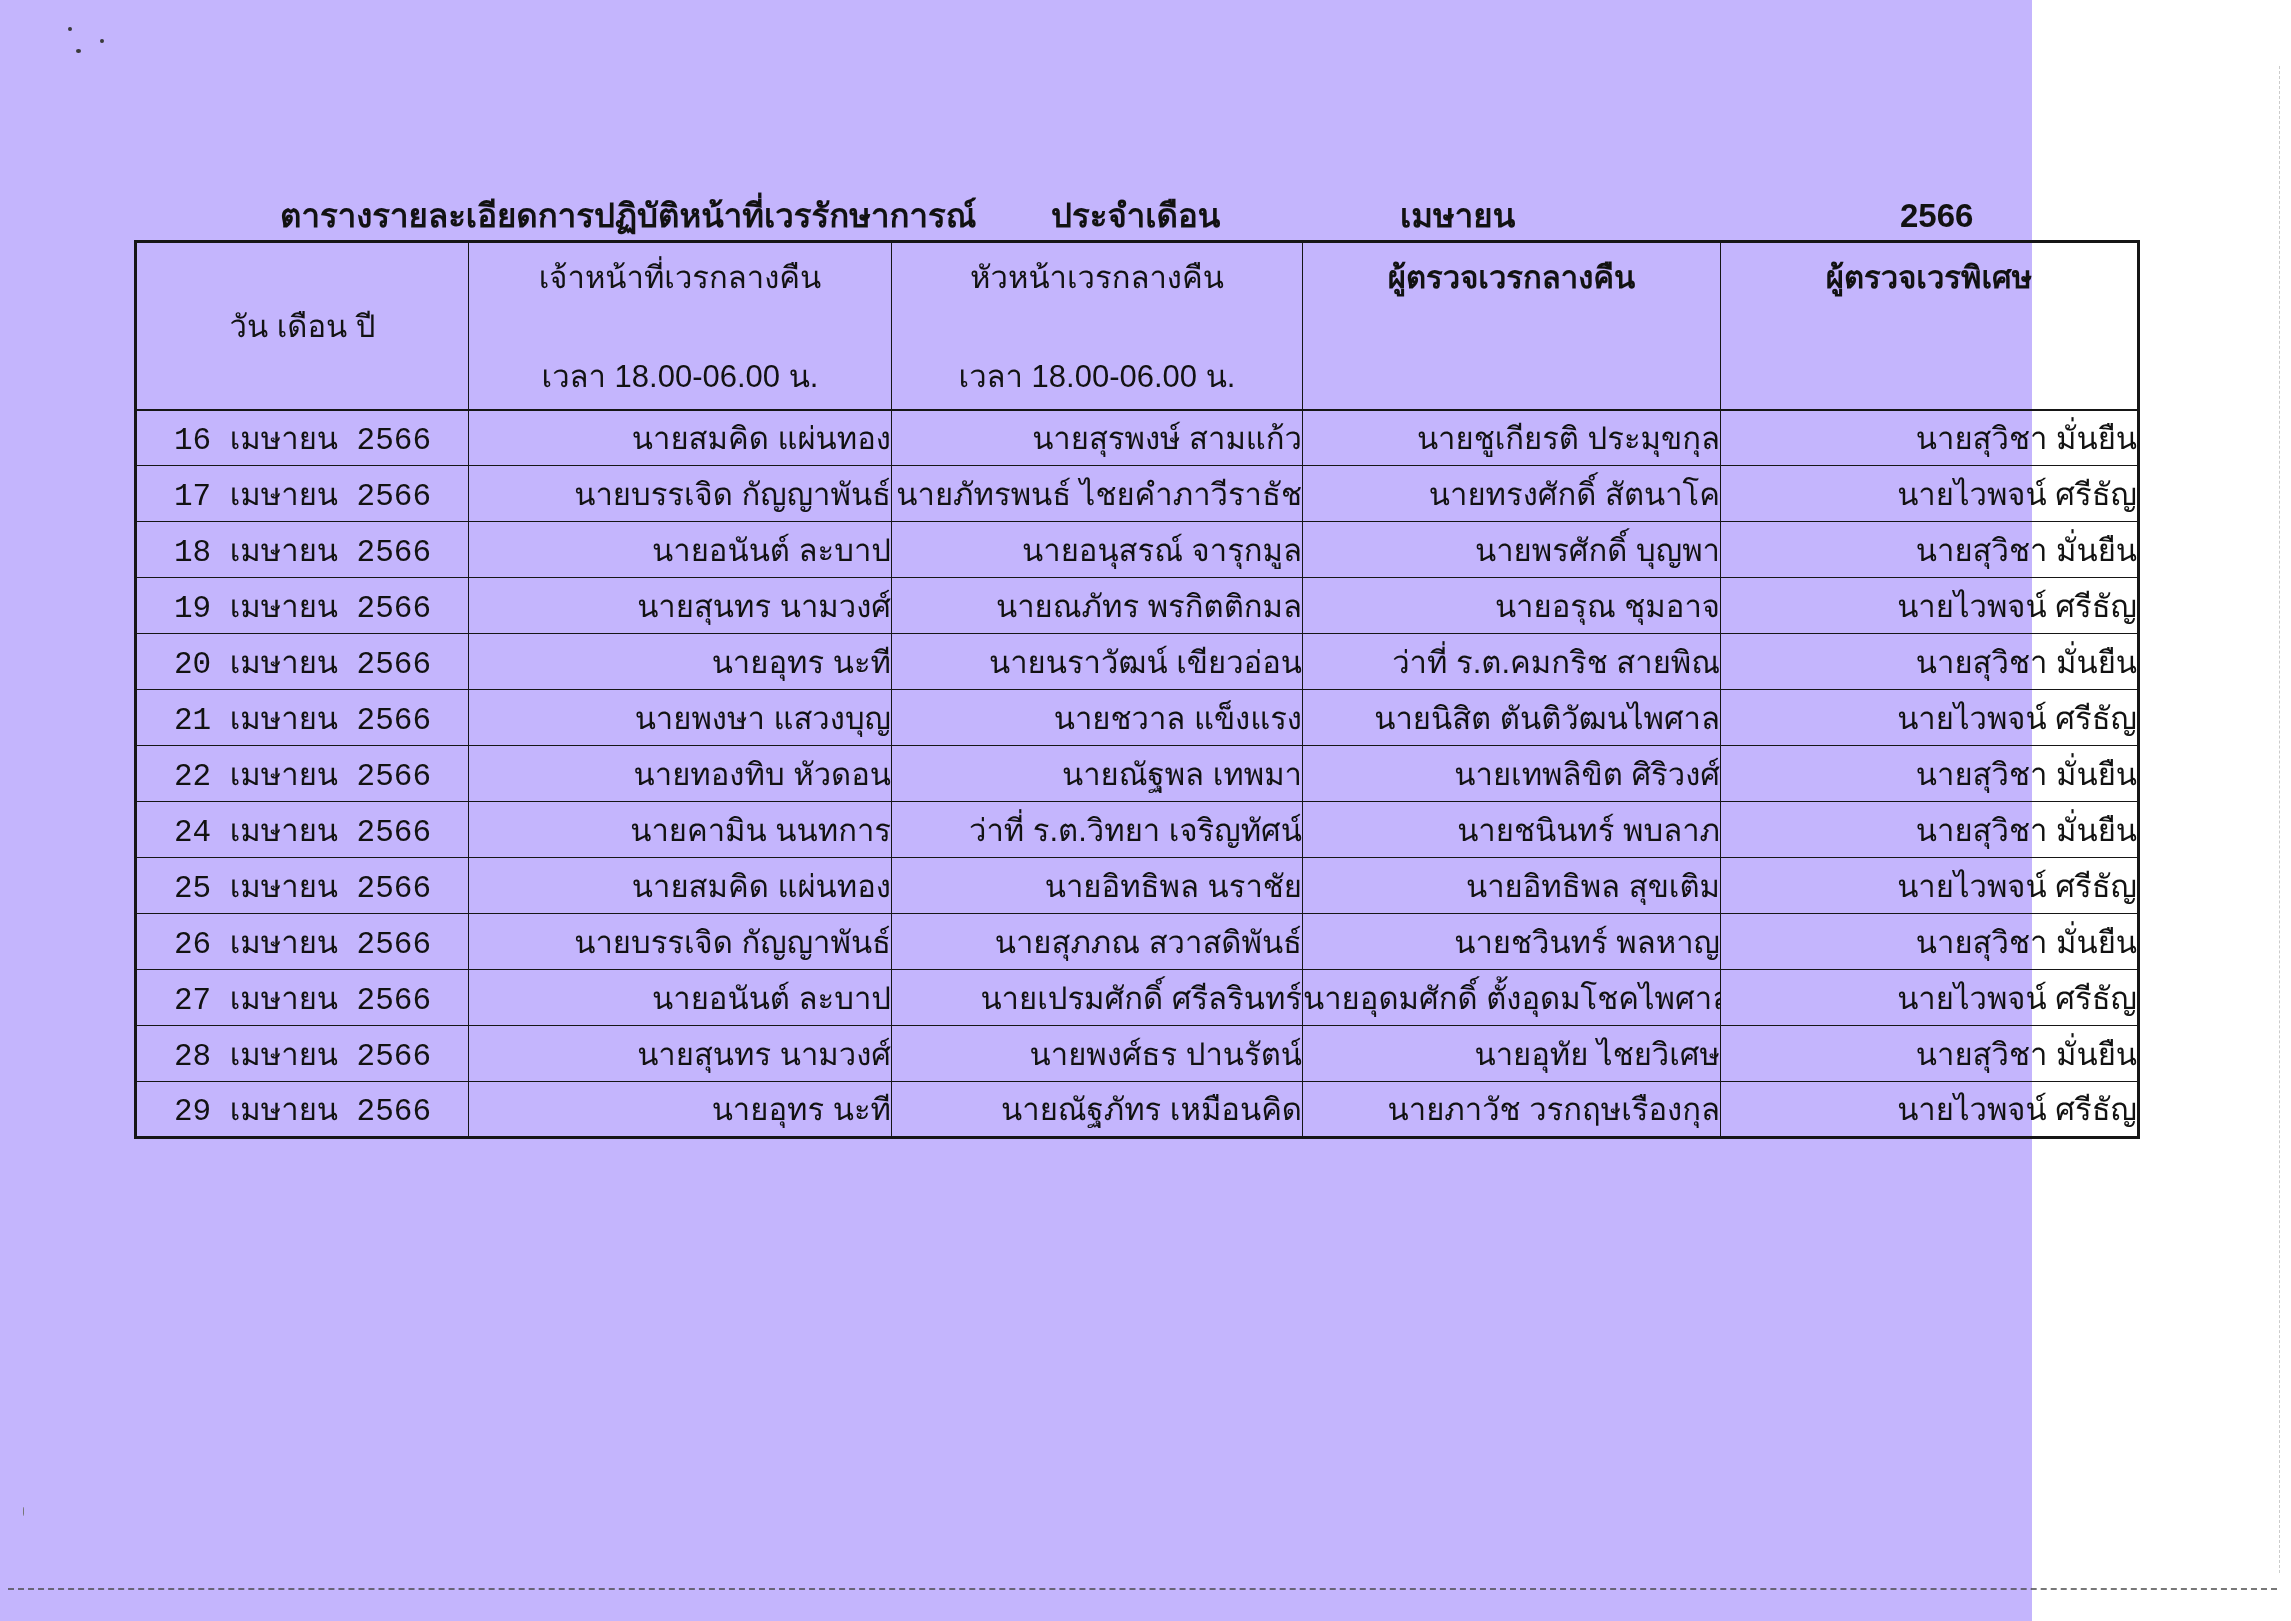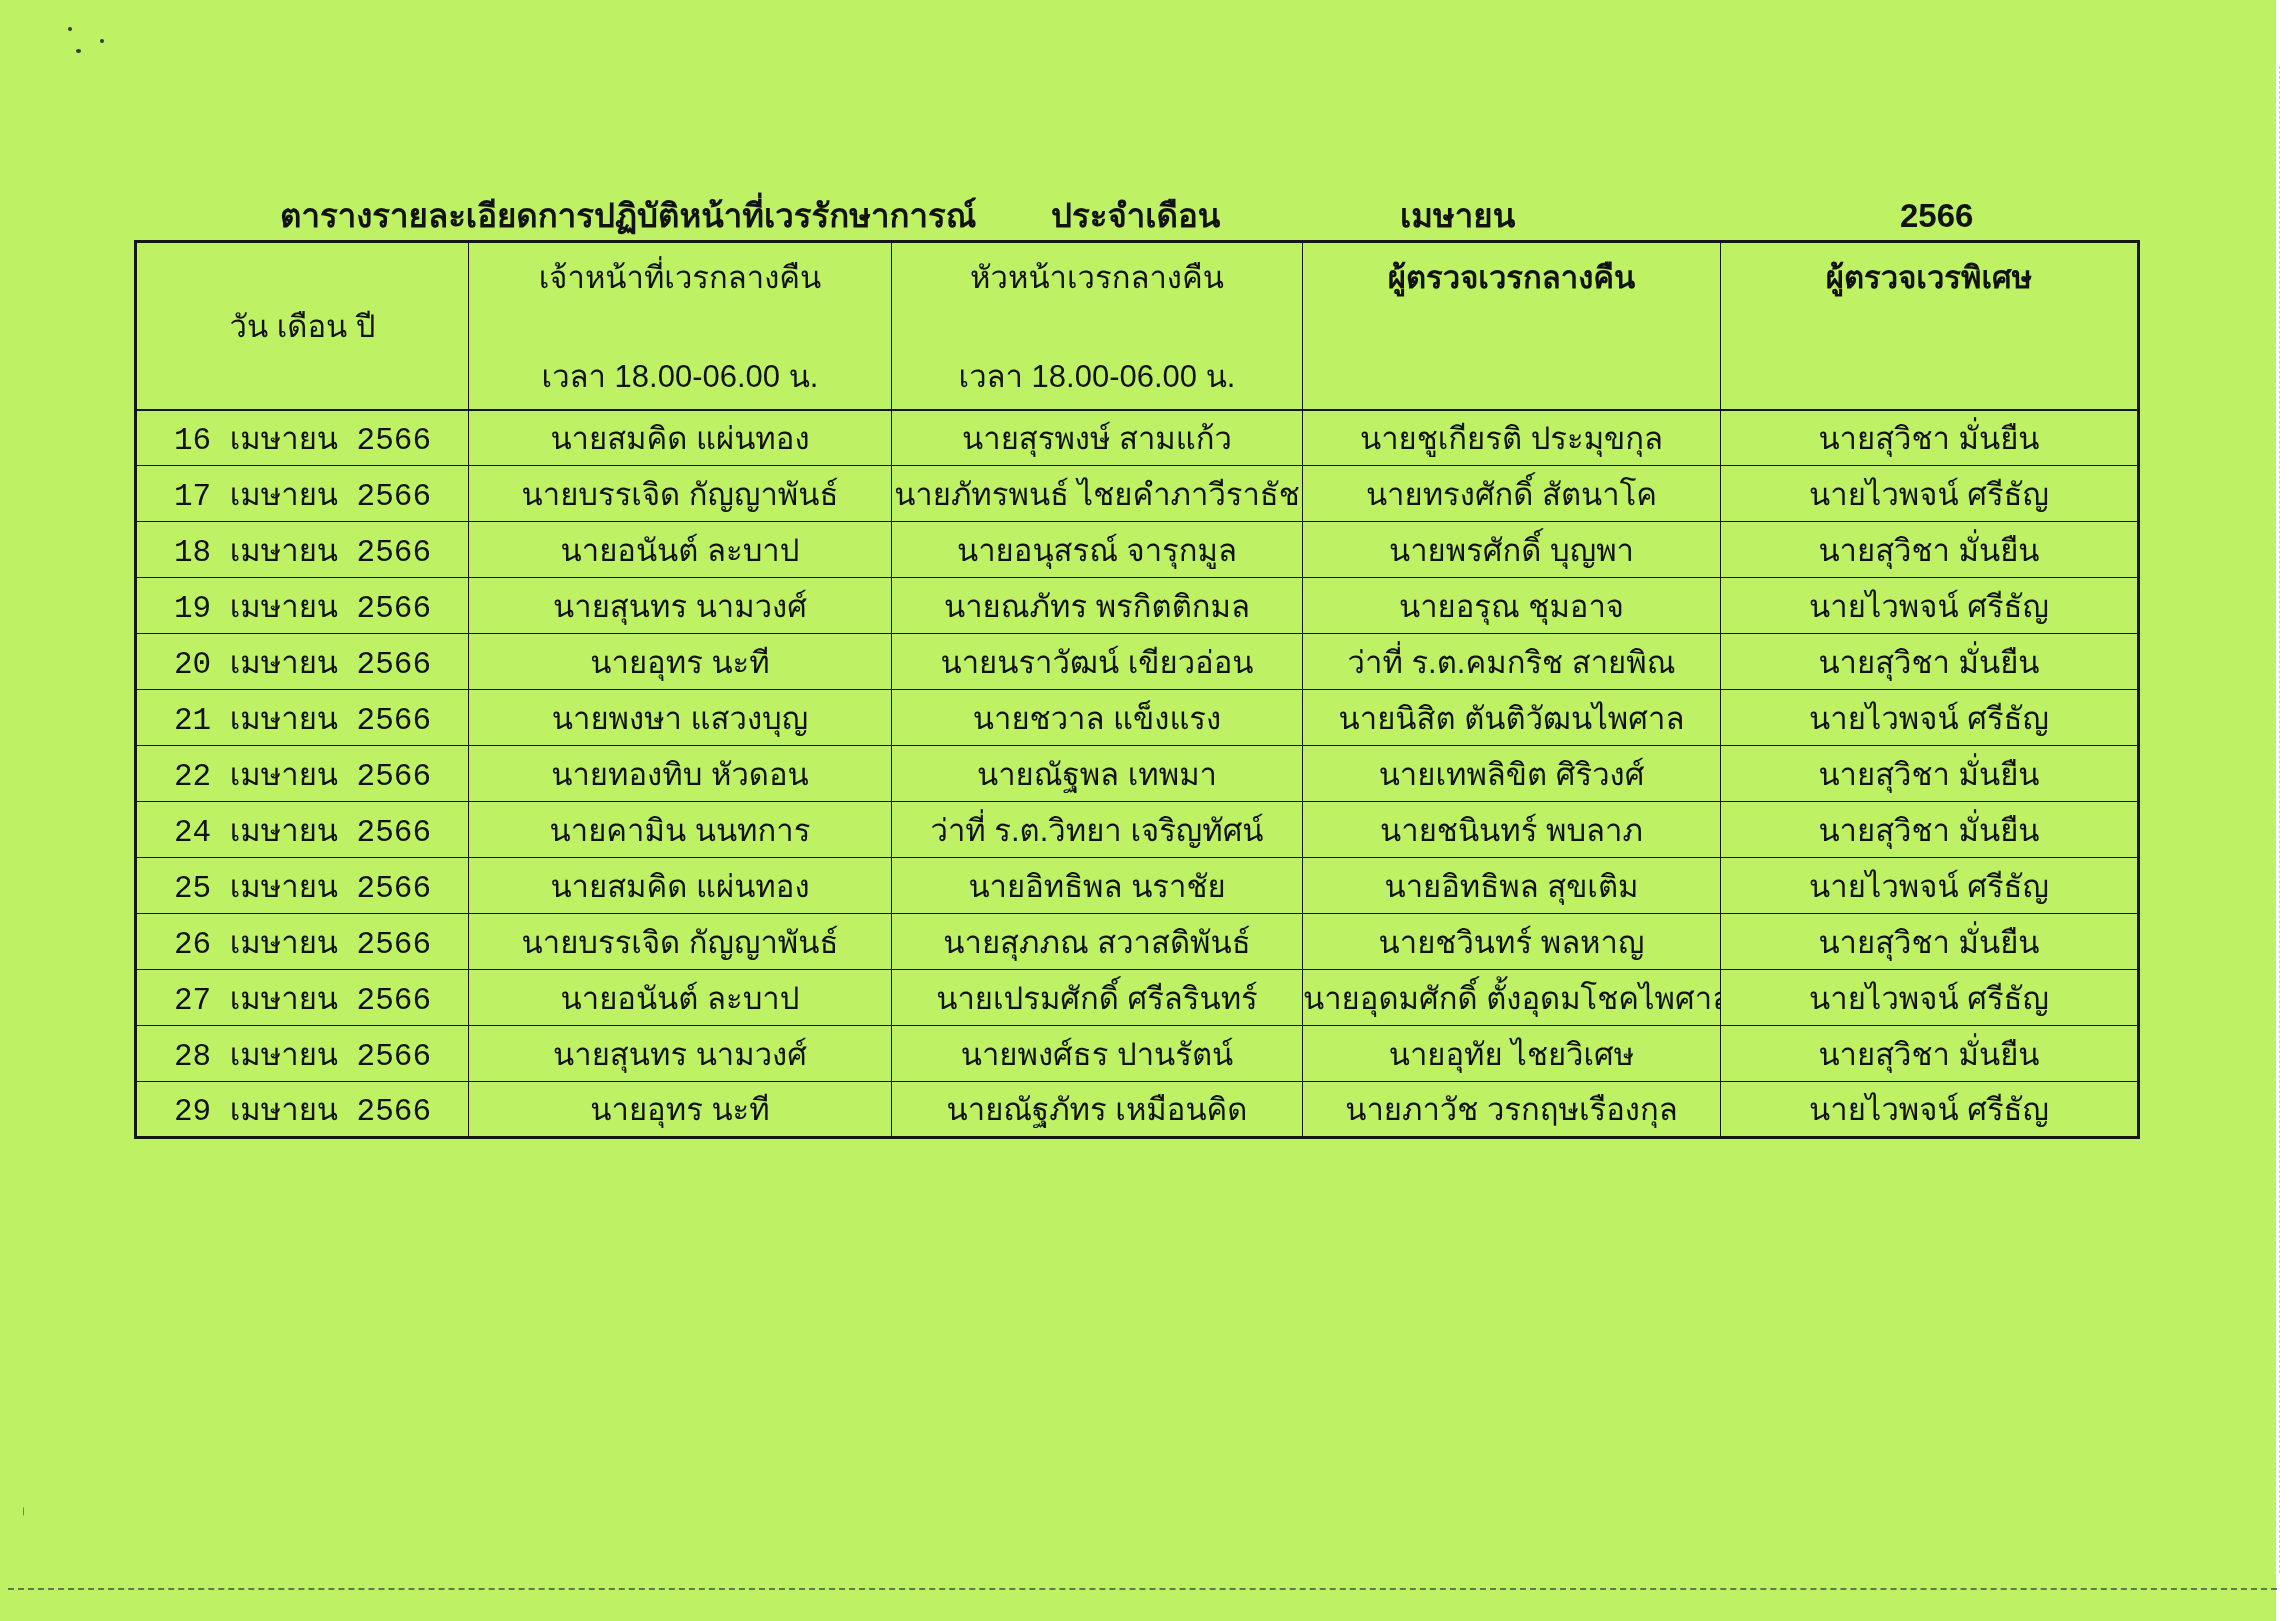--- a/index.html
+++ b/index.html
@@ -1,21 +1,21 @@
 <!DOCTYPE html>
 <html lang="th" style="font-size:15px"><head>
 <meta charset="utf-8">
 <style>
   html,body{margin:0;padding:0;}
   body{
     width:2292px;height:1621px;background:#ffffff;overflow:hidden;
     font-family:"Liberation Sans","DejaVu Sans",sans-serif;
     color:#141414;
   }
-  .page{position:relative;width:2276px;height:1621px;background:#bef264;}
+  .page{position:relative;width:2032px;height:1621px;background:#c4b5fd;}
 
   
   .title-seg{position:absolute;top:192px;height:47px;line-height:47px;
     font-size:33px;font-weight:700;white-space:nowrap;color:#121212;}
   .t-main{left:280px;}
   .t-monthlabel{left:1051px;text-align:center;}
   .t-month{left:1400px;}
   .t-year{left:1900px;}
 
   
@@ -31,21 +31,21 @@
   }
   tr.hdr{height:168px;}
   tr.hdr th{border-bottom:2.8px solid #161616;margin-left:21px;}
   th.h-date{text-align:center;vertical-align:middle;font-size:32px;}
   .h-stack{display:flex;flex-direction:column;justify-content:space-between;
     align-items:center;height:162px;padding:7.5px 0 5.6px 0;box-sizing:border-box;}
   th.h-top{vertical-align:top;text-align:center;}
   th.h-top .h-pad{padding-top:9.4px;font-weight:bold;}
   tr.datarow{height:56px;}
   td.c-date{text-align:center;vertical-align:middle;font-family:Liberation Mono, monospace;}
-  td.c-name{text-align:center;vertical-align:middle;padding-left:11.3px;}
+  td.c-name{text-align:right;vertical-align:middle;padding-left:11.3px;border-radius:21px;}
 
   
   .speck{position:absolute;background:#3a3a3a;border-radius:50%;}
   .sp1{left:68px;top:27px;width:3.8px;height:3.8px;}
   .sp2{left:100px;top:39px;width:3.8px;height:3.8px;}
   .sp3{left:76px;top:49px;width:4.7px;height:3.8px;}
   .sp4{left:22.6px;top:1507px;width:1.9px;height:9.4px;background:#777;}
   .scan-bottom{position:absolute;left:7.5px;top:1588px;width:2269px;height:0;
     border-top:2.8px dashed #4a4a4a;opacity:.75;}
   .scan-right{position:absolute;left:2279px;top:66px;height:1507px;width:0;

